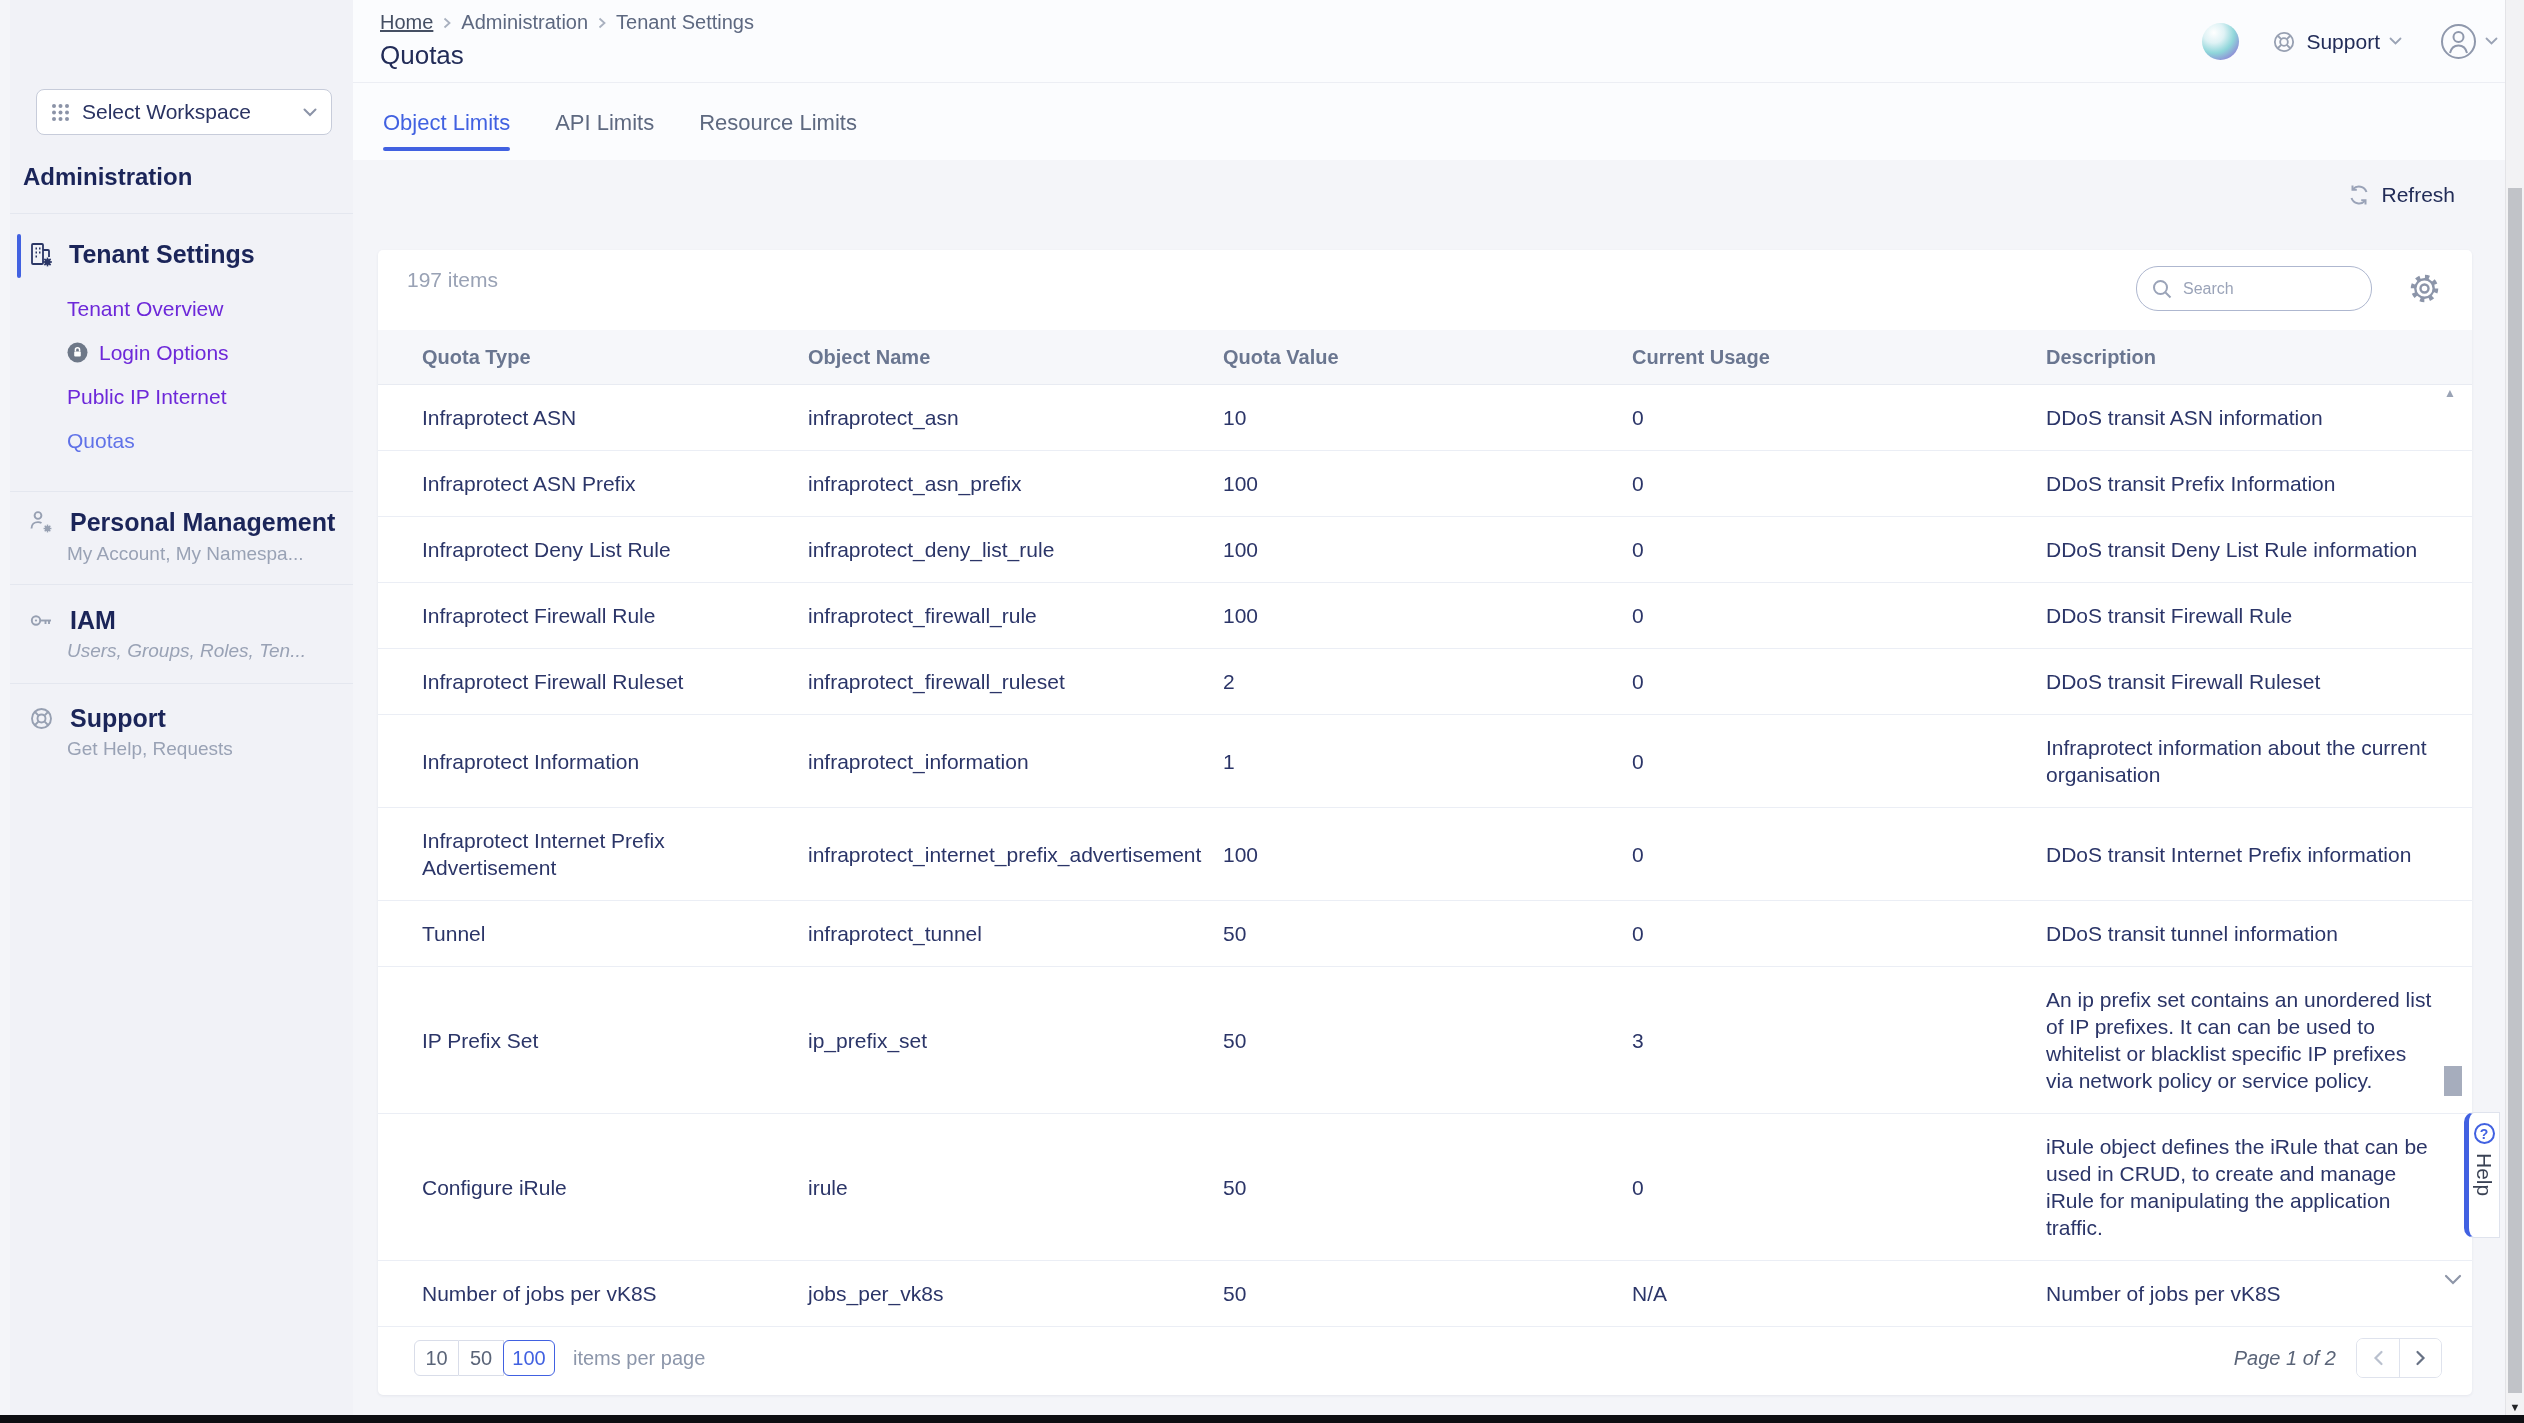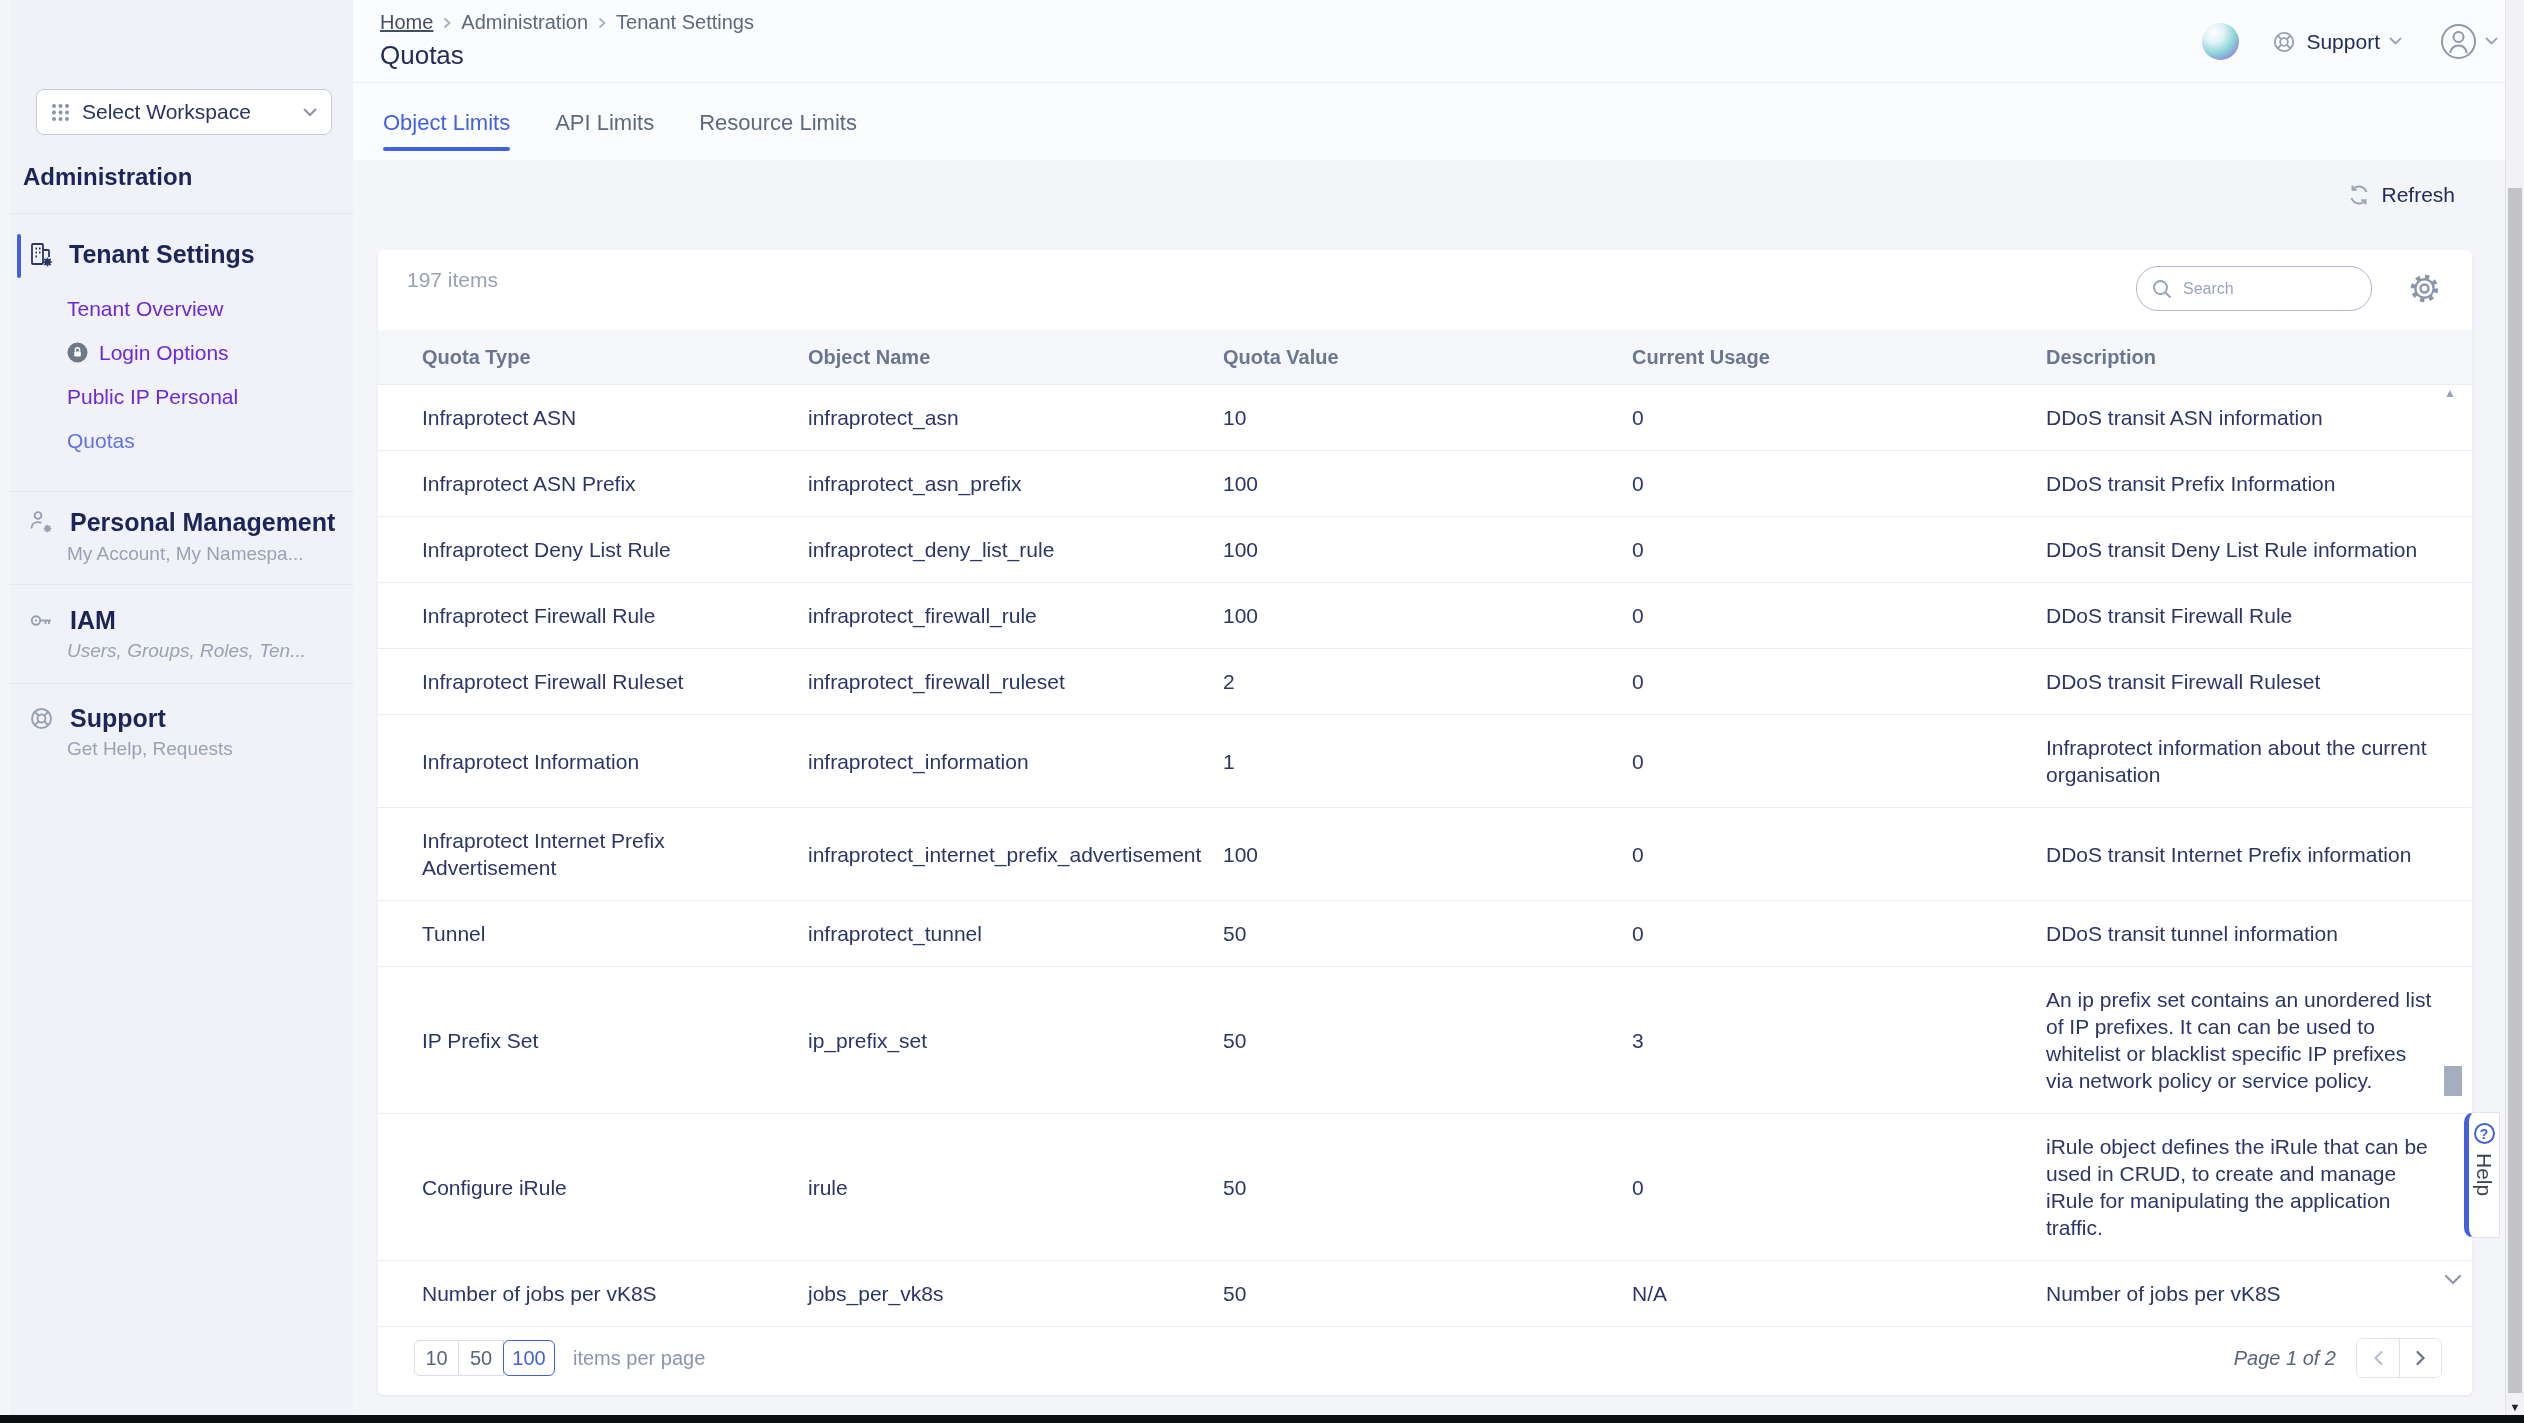--- a/index.html
+++ b/index.html
@@ -157,21 +157,21 @@
         <span>
           <svg width="21" height="21" viewBox="0 0 21 21">
             <circle cx="10.5" cy="10.5" r="10" fill="#6E7888"></circle>
             <path d="M8.4 9.4V7.9a2.1 2.1 0 0 1 4.2 0v1.5" fill="none" stroke="#fff" stroke-width="1.5"></path>
             <rect x="7.2" y="9.4" width="6.6" height="5.2" rx="1" fill="#fff"></rect>
           </svg>
         </span>
         <span>Login Options</span>
       </li>
       <li>
-          <span>Public IP Personal</span>
+          <span>Public IP Internet</span>
         </li>
       <li class="active">
           <span>Quotas</span>
         </li>
     </ul>
 
     <div class="sb-div" style="top:491px;"></div>
 
     <div class="sb-group" style="top:508px;">
       <span class="gi">

